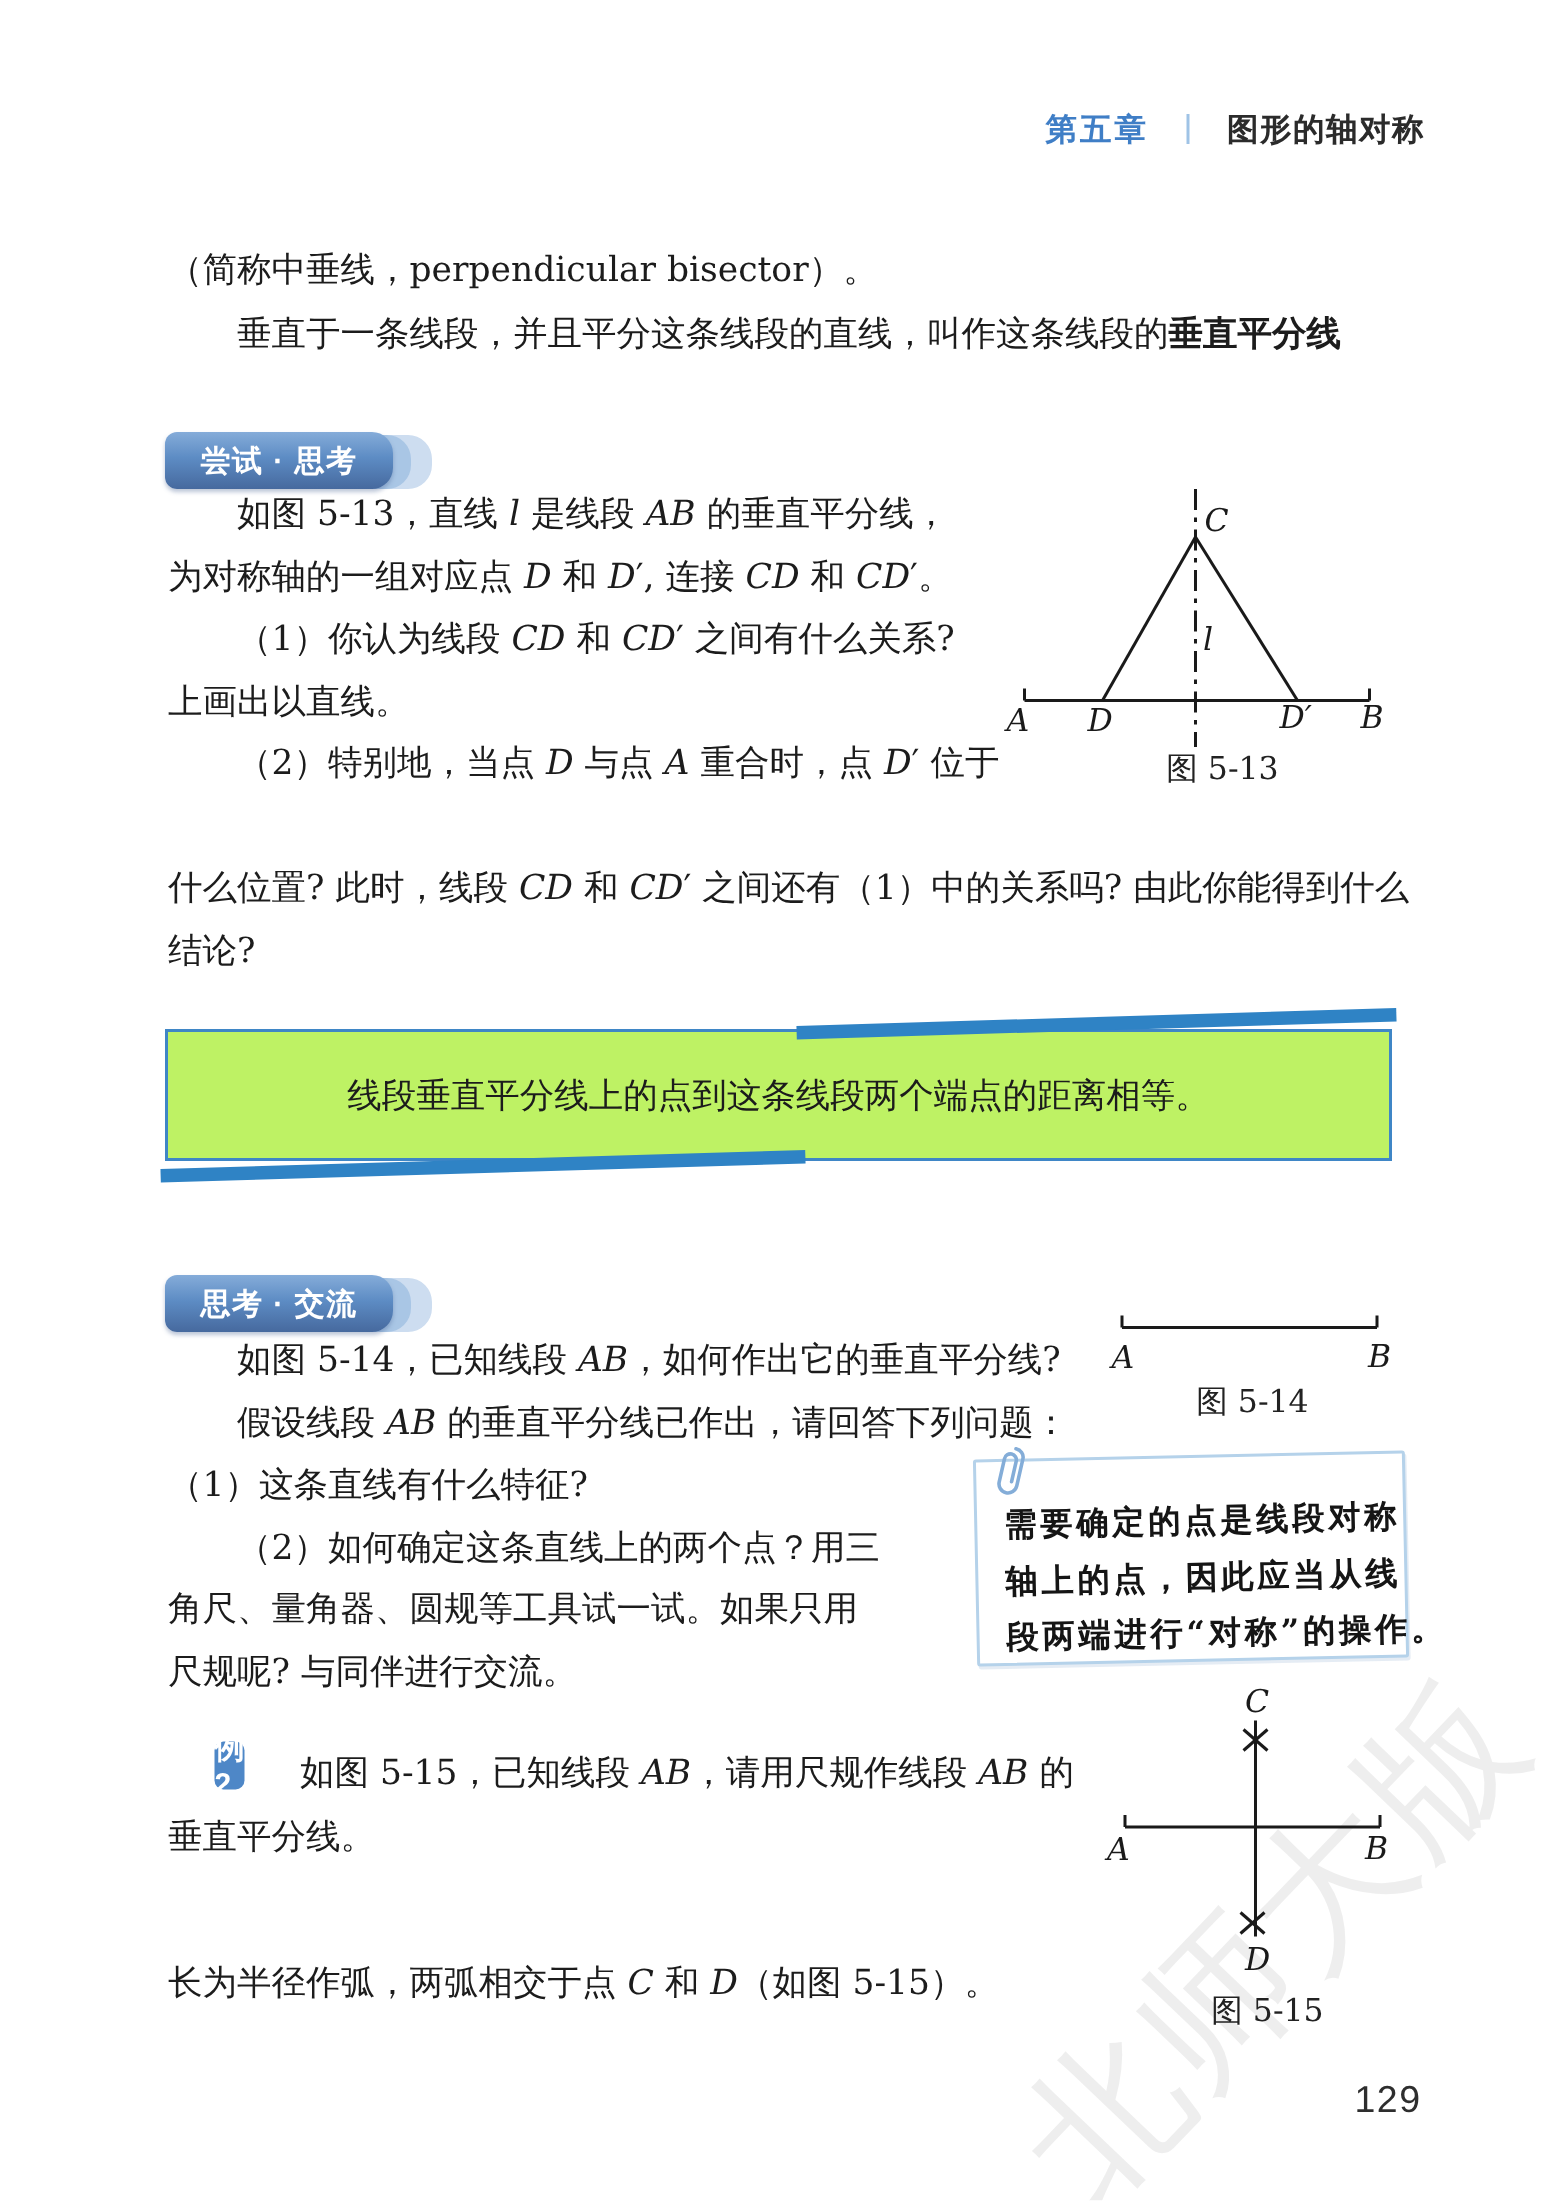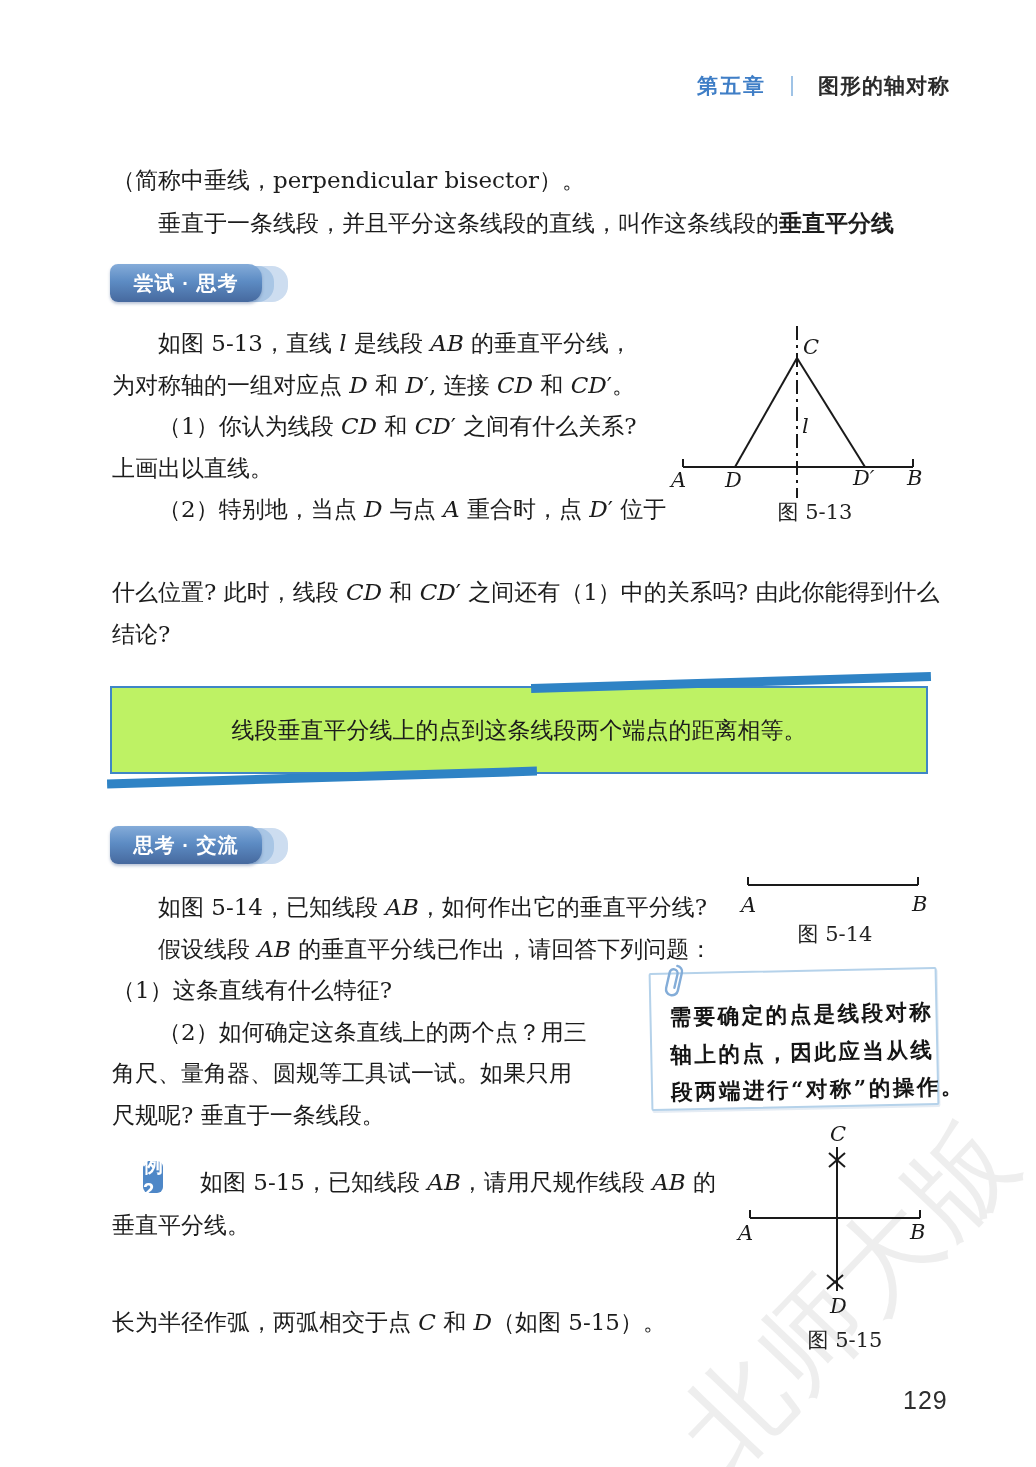--- a/index.html
+++ b/index.html
@@ -11,21 +11,21 @@
   b{font-weight:bold;}
 
   
   .hdr{position:absolute;top:72px;right:86px;display:flex;align-items:center;gap:25px;
        font-family:"Liberation Sans",sans-serif;z-index:2;}
   .hdr-chap{color:#3f7ec6;font-weight:bold;font-size:21px;letter-spacing:2px;}
   .hdr-bar{width:2px;height:20px;background:#9fc3e6;}
   .hdr-ttl{color:#2b2b2b;font-weight:bold;font-size:21px;letter-spacing:1px;}
 
   
-  .badge-wrap{position:absolute;width:200px;height:24px;z-index:2;}
+  .badge-wrap{position:absolute;width:200px;height:24px;z-index:2;margin-top:24px;}
   .badge-echo{position:absolute;top:2px;height:36px;border-radius:10px 16px 16px 10px;}
   .echo2{left:28px;width:150px;background:#cdddf0;}
   .echo1{left:14px;width:150px;background:#a9c6e5;}
   .badge-main{position:absolute;left:0;top:0;width:152px;height:38px;
       border-radius:8px 14px 14px 8px;
       background:linear-gradient(180deg,#85acd9 0%,#5d8cc4 45%,#46699e 100%);
       color:#fff;font-family:"Liberation Sans",sans-serif;font-weight:bold;font-size:20px;
       display:flex;align-items:center;justify-content:center;letter-spacing:1px;
       box-shadow:0 2px 3px rgba(60,90,140,.35);}
 
@@ -136,21 +136,21 @@
     <div class="badge-echo echo1"></div>
     <div class="badge-main">思考 · 交流</div>
   </div>
 
   <div class="txtblk" style="left:112px;top:887px;">
     <div class="line ind">如图 5-14，已知线段 <i>AB</i>，如何作出它的垂直平分线?</div>
     <div class="line ind">假设线段 <i>AB</i> 的垂直平分线已作出，请回答下列问题：</div>
     <div class="line">（1）这条直线有什么特征?</div>
     <div class="line ind">（2）如何确定这条直线上的两个点？用三</div>
     <div class="line">角尺、量角器、圆规等工具试一试。如果只用</div>
-    <div class="line">尺规呢? 垂直于一条线段。</div>
+    <div class="line">尺规呢? 与同伴进行交流。</div>
   </div>
 
   <svg class="fig" style="left:735px;top:872px;" width="200" height="50" viewBox="0 0 200 50">
     <line x1="13" y1="13" x2="183" y2="13"></line>
     <line x1="13" y1="5" x2="13" y2="13"></line>
     <line x1="183" y1="5" x2="183" y2="13"></line>
     <text x="6" y="40">A</text>
     <text x="177" y="39">B</text>
   </svg>
   <div class="cap" style="left:735px;top:920px;width:200px;">图 5-14</div>

